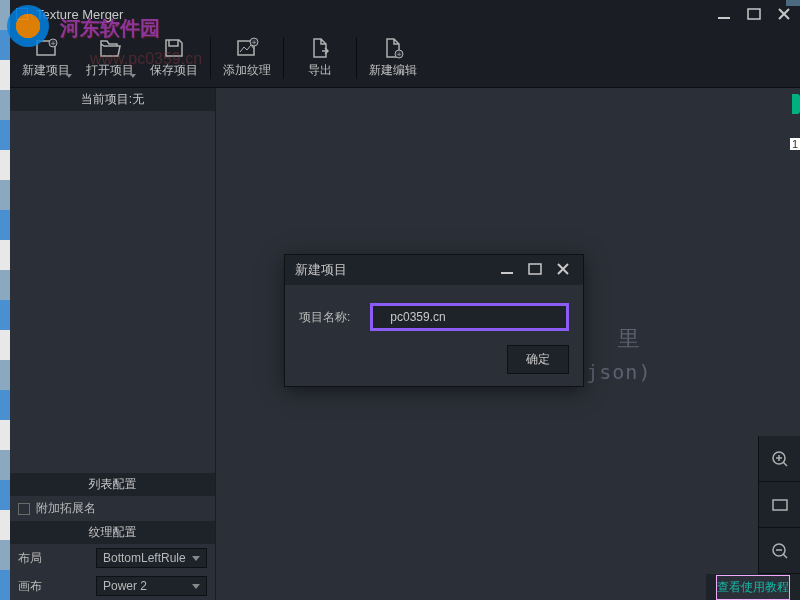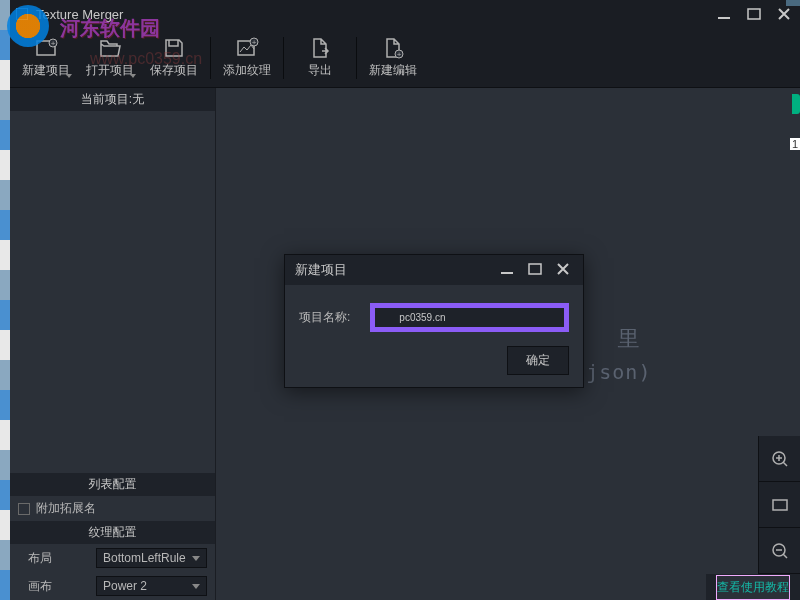--- a/index.html
+++ b/index.html
@@ -22,21 +22,21 @@
     .tbtn { display: flex; flex-direction: column; align-items: center; justify-content: center; width: 64px; height: 56px; color: #c0c0c0; font-size: 12px; cursor: pointer; position: relative; }
     .tbtn svg { width: 24px; height: 24px; margin-bottom: 2px; }
     .tbtn .dd { position: absolute; right: 6px; bottom: 8px; width: 0; height: 0; border-left: 3px solid transparent; border-right: 3px solid transparent; border-top: 4px solid #888; }
     .tsep { width: 1px; height: 42px; background: #0a0c0f; margin: 0 4px; }
     
     .body { flex: 1; display: flex; min-height: 0; }
     
     .sidebar { width: 206px; background: #2b3038; display: flex; flex-direction: column; border-right: 1px solid #1a1d23; }
     .section-hdr { background: #1e2229; color: #c8c8c8; font-size: 12px; text-align: center; padding: 3px 0; }
     .project-area { flex: 1; }
-    .cfg-row { display: flex; align-items: center; padding: 4px 8px; font-size: 12px; color: #b8b8b8; text-align: right; }
+    .cfg-row { display: flex; align-items: center; padding: 4px 8px; font-size: 12px; color: #b8b8b8; }
     .cfg-label { width: 34px; flex-shrink: 0; }
     .checkbox { width: 12px; height: 12px; border: 1px solid #6a6a6a; margin-right: 6px; cursor: pointer; }
     .select-box { flex: 1; background: #1e2229; border: 1px solid #0e1014; color: #b8b8b8; font-size: 12px; padding: 2px 6px; display: flex; align-items: center; cursor: pointer; margin-left: 44px; }
     .select-box .dd2 { margin-left: auto; width: 0; height: 0; border-left: 4px solid transparent; border-right: 4px solid transparent; border-top: 5px solid #888; }
     .slider-track { flex: 1; height: 6px; background: #1e2229; position: relative; margin-right: 8px; }
     .slider-thumb { position: absolute; left: 18px; top: -3px; width: 8px; height: 12px; background: #5a6270; cursor: pointer; }
     .slider-play { width: 0; height: 0; border-top: 4px solid transparent; border-bottom: 4px solid transparent; border-left: 5px solid #888; margin-right: 6px; }
     .slider-val { color: #b8b8b8; font-size: 12px; }
     
     .canvas { flex: 1; background: #2b3038; position: relative; }
@@ -49,21 +49,21 @@
     .footer { position: absolute; right: 0; bottom: 0; height: 26px; background: #1e2229; padding: 0 10px; display: flex; align-items: center; }
     .footer-btn { color: #14b8a6; font-size: 12px; background: #2b3038; padding: 3px 0; cursor: pointer; border: 1px solid #f0abfc; }
     
     .dialog { position: absolute; left: 284px; top: 254px; width: 300px; background: #2b3038; border: 1px solid #0e1014; box-shadow: 0 4px 20px rgba(0,0,0,0.5); z-index: 100; }
     .dlg-title { height: 30px; background: #1e2229; display: flex; align-items: center; padding: 0 10px; color: #c8c8c8; font-size: 13px; }
     .dlg-title .t { flex: 1; }
     .dlg-title .wbtn { width: 20px; margin-left: 8px; text-align: center; cursor: pointer; }
     .dlg-body { padding: 18px 14px 12px; }
     .dlg-row { display: flex; align-items: center; margin-bottom: 14px; }
     .dlg-label { color: #b8b8b8; font-size: 12px; margin-right: 20px; }
-    .dlg-input { flex: 1; background: #1e2229; border: 5px solid #8b5cf6; color: #c8c8c8; font-size: 10px; padding: 4px 24px; outline: none; }
+    .dlg-input { flex: 1; background: #1e2229; border: 3px solid #8b5cf6; color: #c8c8c8; font-size: 12px; padding: 4px 17px; outline: none; }
     .dlg-btns { display: flex; justify-content: flex-end; }
     .dlg-btn { background: #1e2229; color: #c8c8c8; font-size: 12px; padding: 5px 18px; border: 1px solid #0e1014; cursor: pointer; }
     
     .top-scroll { position: absolute; top: 0; right: 0; width: 14px; height: 6px; background: #4a6a80; z-index: 2; }
     .side-badge { position: absolute; right: 0; top: 94px; width: 8px; height: 20px; background: #00b080; z-index: 2; border-radius: 0 3px 3px 0; }
     .side-num { position: absolute; right: 0; top: 138px; width: 10px; background: #fff; color: #333; font-size: 11px; text-align: center; z-index: 2; }
   </style>
 </head>
 <body>
 

